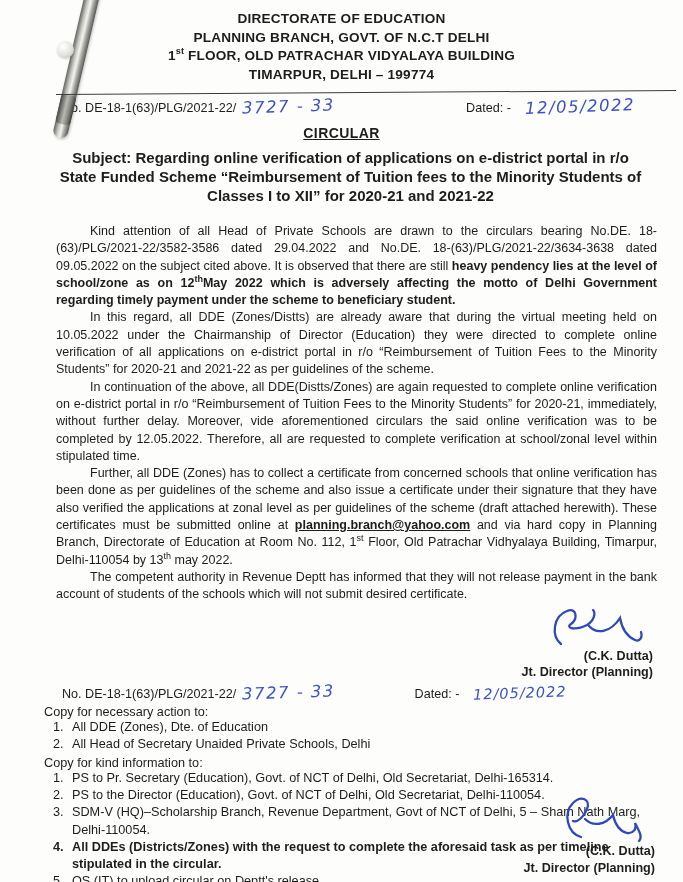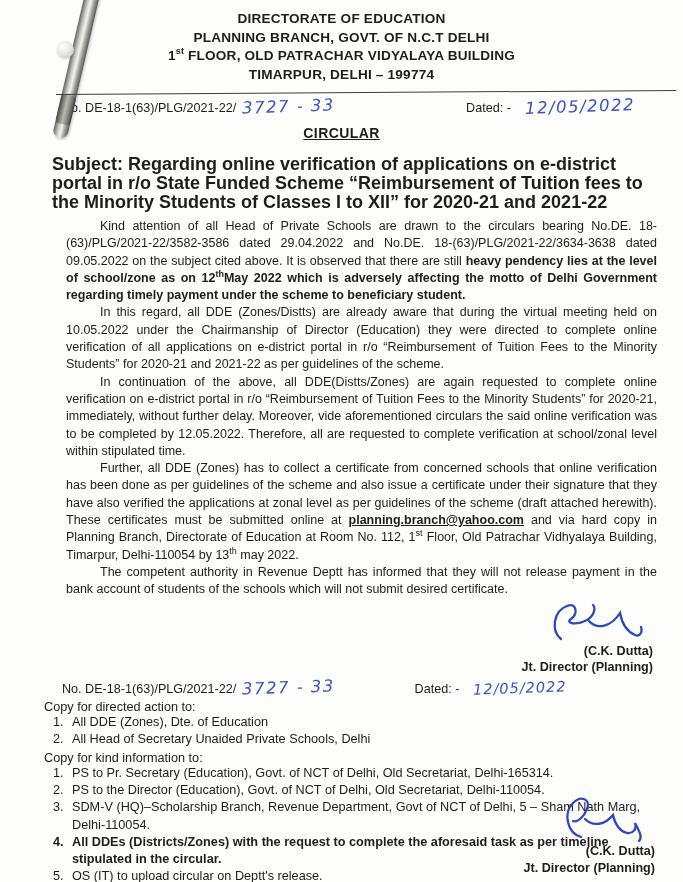--- a/index.html
+++ b/index.html
@@ -40,23 +40,23 @@
   .hand{
     font-family:"DejaVu Sans", sans-serif; font-style:italic; color:#3a52c4;
     font-size:16.5px; letter-spacing:1.5px; display:inline-block; transform:rotate(-2deg);
     margin-left:6px; white-space:nowrap;
   }
   .hand.small{font-size:14.5px; letter-spacing:1px;}
 
   .circular{ text-align:center; font-weight:bold; font-size:14px; margin-top:9px; }
   .circular span{text-decoration:underline; letter-spacing:.4px;}
 
-  .subject{font-weight:bold; font-size:18px; line-height:19px; margin:14px 34px 0 52px; text-align:left;}
+  .subject{font-weight:bold; font-size:15px; line-height:19px; margin:7px 34px 0 52px; text-align:center;}
 
-  .bodytext{margin-top:6px;padding-left:10px;}
+  .bodytext{margin-top:18px;}
   .bodytext p{margin:0 26px 0 56px; font-size:12.5px; line-height:17.3px; text-align:justify; text-indent:34px;}
   .email{text-decoration:underline; font-weight:bold;}
 
   .sig-block{text-align:right; margin:0 30px 0 0; font-weight:bold; font-size:12.6px; line-height:16.5px;}
   .sig-block svg{display:block; margin:0 6px 0 auto;}
 
   .copy-head{margin:3px 0 0 44px; font-size:12.7px;}
   ol.copylist{margin:0 24px 0 46px; padding-left:21px; font-size:12.7px; line-height:17.2px;}
   ol.copylist li{padding-left:5px; text-align:left;}
   ol.copylist li.bold{font-weight:bold;}
@@ -114,21 +114,21 @@
 
   <div class="ref-row2">
     <span>No. DE-18-1(63)/PLG/2021-22/</span>
     <span class="hand">3727 - 33</span>
     <span class="right">
       <span>Dated: -</span>
       <span class="hand small">12/05/2022</span>
     </span>
   </div>
 
-  <div class="copy-head">Copy for directed action to:</div>
+  <div class="copy-head">Copy for necessary action to:</div>
   <ol class="copylist">
     <li>All DDE (Zones), Dte. of Education</li>
     <li>All Head of Secretary Unaided Private Schools, Delhi</li>
   </ol>
 
   <div class="copy-head">Copy for kind information to:</div>
   <ol class="copylist">
     <li>PS to Pr. Secretary (Education), Govt. of NCT of Delhi, Old Secretariat, Delhi-165314.</li>
     <li>PS to the Director (Education), Govt. of NCT of Delhi, Old Secretariat, Delhi-110054.</li>
     <li>SDM-V (HQ)–Scholarship Branch, Revenue Department, Govt of NCT of Delhi, 5 – Sham Nath Marg, Delhi-110054.</li>

